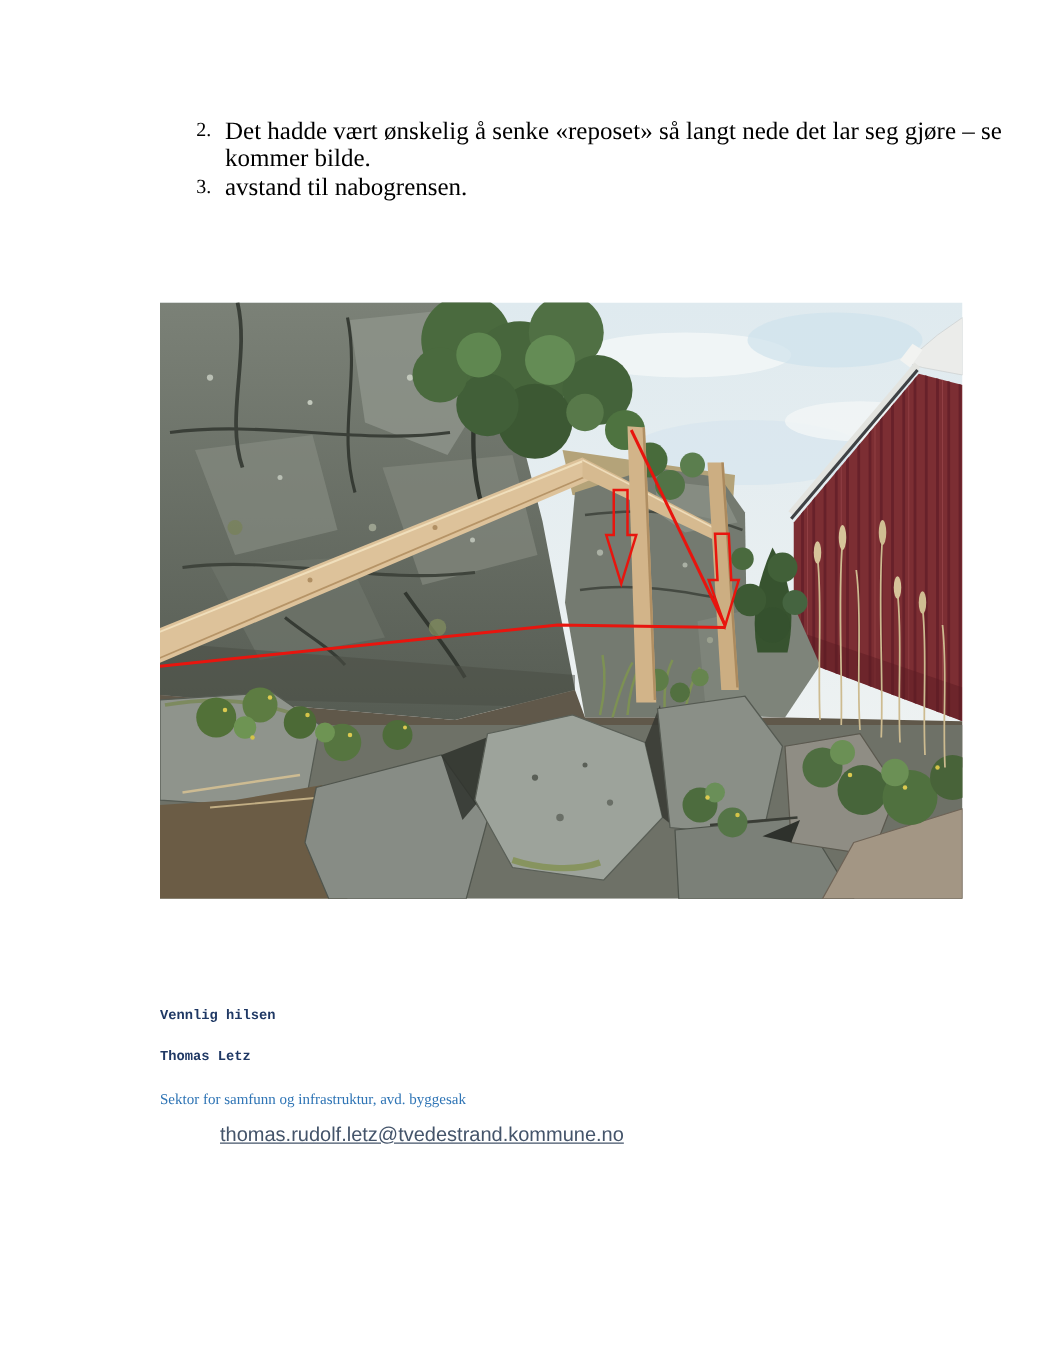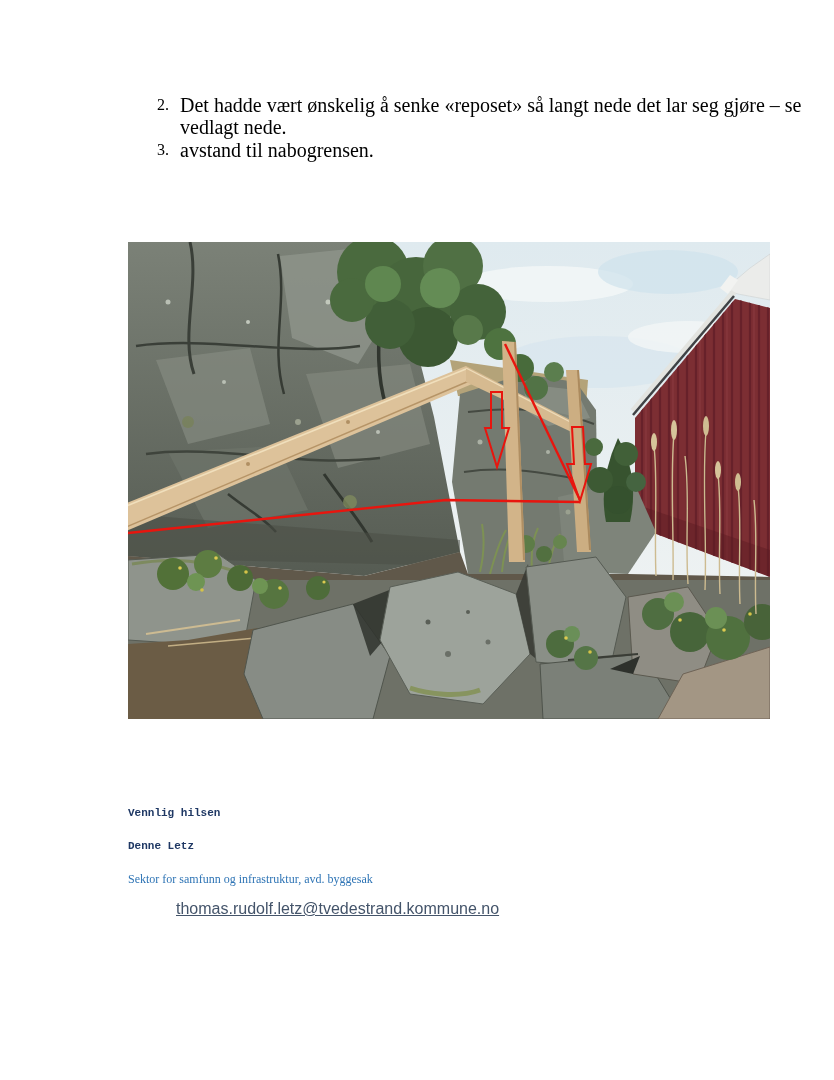--- a/index.html
+++ b/index.html
@@ -40,21 +40,21 @@
 </head>
 <body>
 
 <div class="page">
 
   <div class="list">
     <div class="li">
       <span class="num">2.</span>
       <div class="lines">
         <div class="line">Det hadde vært ønskelig å senke «reposet» så langt nede det lar seg gjøre – se</div>
-        <div class="line">vedlagt nede.</div>
+        <div class="line">kommer bilde.</div>
       </div>
     </div>
     <div class="li">
       <span class="num">3.</span>
       <div class="lines">
         <div class="line">avstand til nabogrensen.</div>
       </div>
     </div>
   </div>
 
@@ -278,17 +278,17 @@
         <line x1="377" y1="102" x2="452" y2="258" stroke-width="2.4"></line>
         <path stroke-width="2" d="M363,150 h11 v36 h7 l-12,39 l-12,-39 h6 z"></path>
         <path stroke-width="2" d="M444,185 h11 l2,37 h6 l-11,37 l-13,-37 h7 z"></path>
       </g>
 
       </g>
     </svg>
   </div>
 
   <div class="sig-greeting">Vennlig hilsen</div>
-  <div class="sig-name">Denne Letz</div>
+  <div class="sig-name">Thomas Letz</div>
   <div class="sig-dept">Sektor for samfunn og infrastruktur, avd. byggesak</div>
   <a class="sig-email">thomas.rudolf.letz@tvedestrand.kommune.no</a>
 
 </div>
 
 </body></html>

